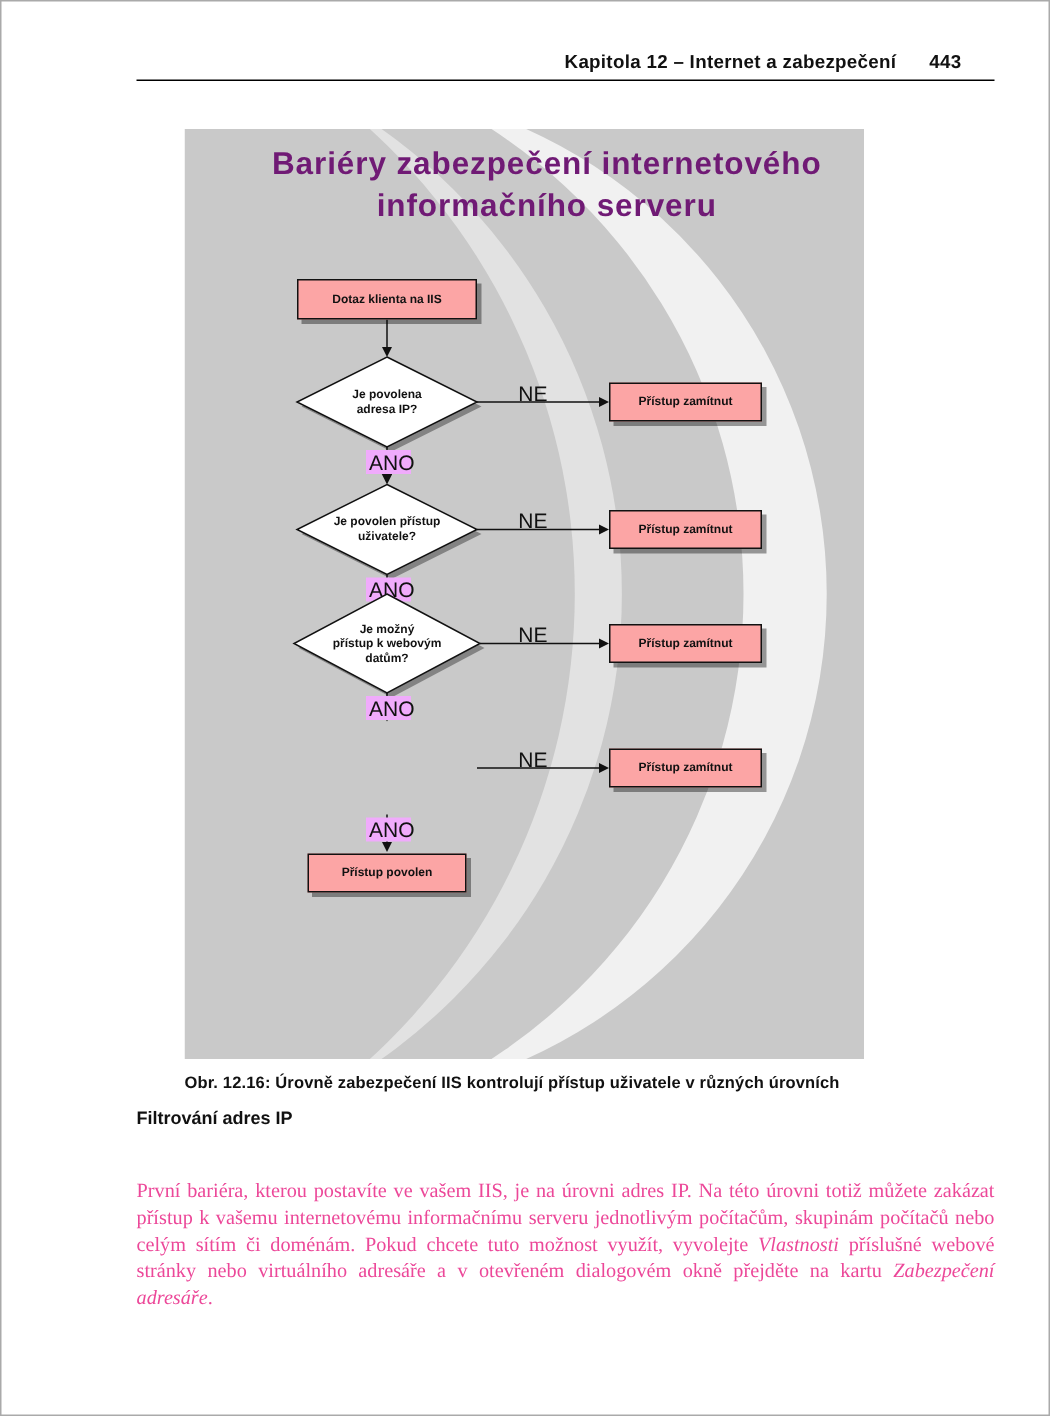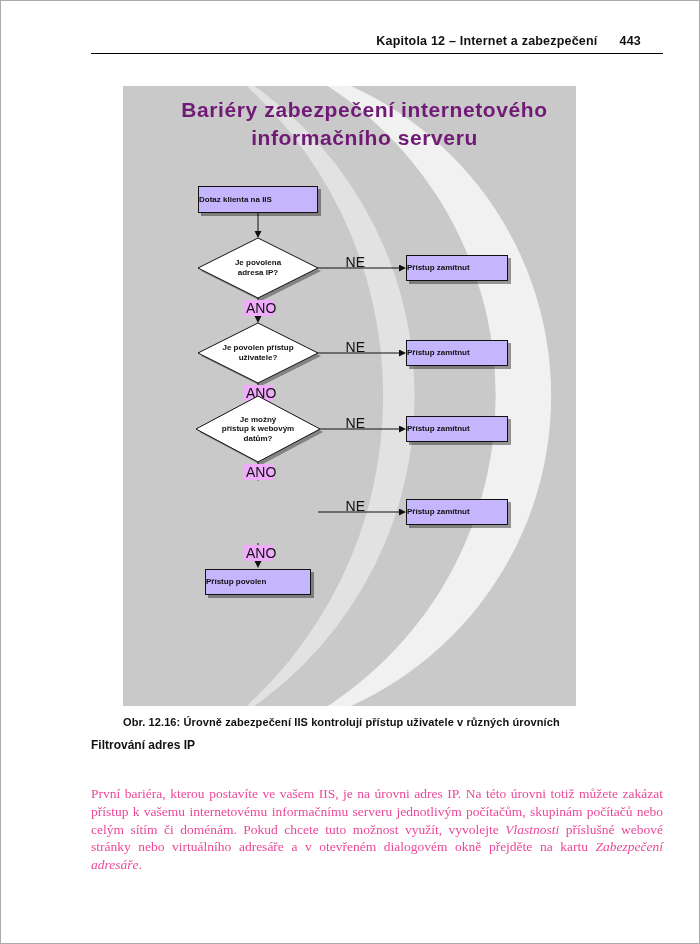--- a/index.html
+++ b/index.html
@@ -30,23 +30,23 @@
   .fig-bg{position:absolute;left:0;top:0;width:453px;height:620px;}
   .fig-title{
     position:absolute;left:0;top:10px;width:453px;
     text-align:center;
     font-size:21px;font-weight:bold;letter-spacing:0.6px;
     line-height:1.35;color:#701a75;margin-left:15px;
   }
   .fig-title span{display:block;}
   .nbox{
     position:absolute;
-    background:#c4b5fd;border:1px solid #111;
+    background:#fca5a5;border:1px solid #111;
     box-shadow:3px 3px 0 rgba(0,0,0,0.38);
-    display:flex;align-items:center;
+    display:flex;align-items:center;justify-content:center;
     font-size:8px;font-weight:bold;text-align:center;
     box-sizing:border-box;line-height:1.15;
   }
   .diamond{position:absolute;}
   .diamond svg{position:absolute;left:0;top:0;overflow:visible;}
   .diamond .dtext{
     position:absolute;inset:0;
     display:flex;flex-direction:column;align-items:center;justify-content:center;
     font-size:8px;font-weight:bold;text-align:center;line-height:1.2;
   }

